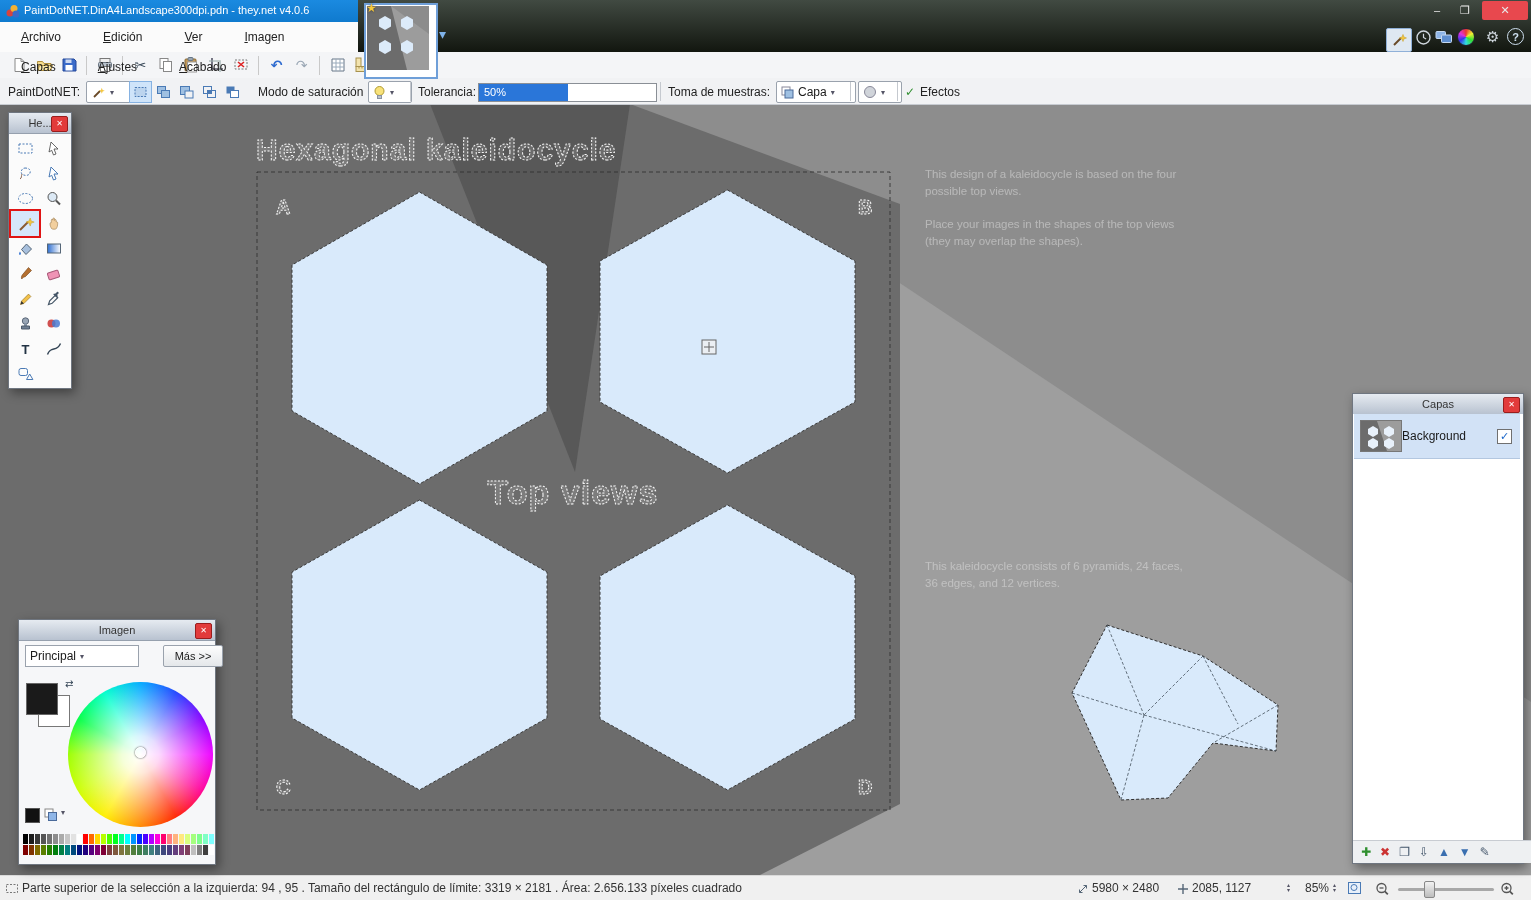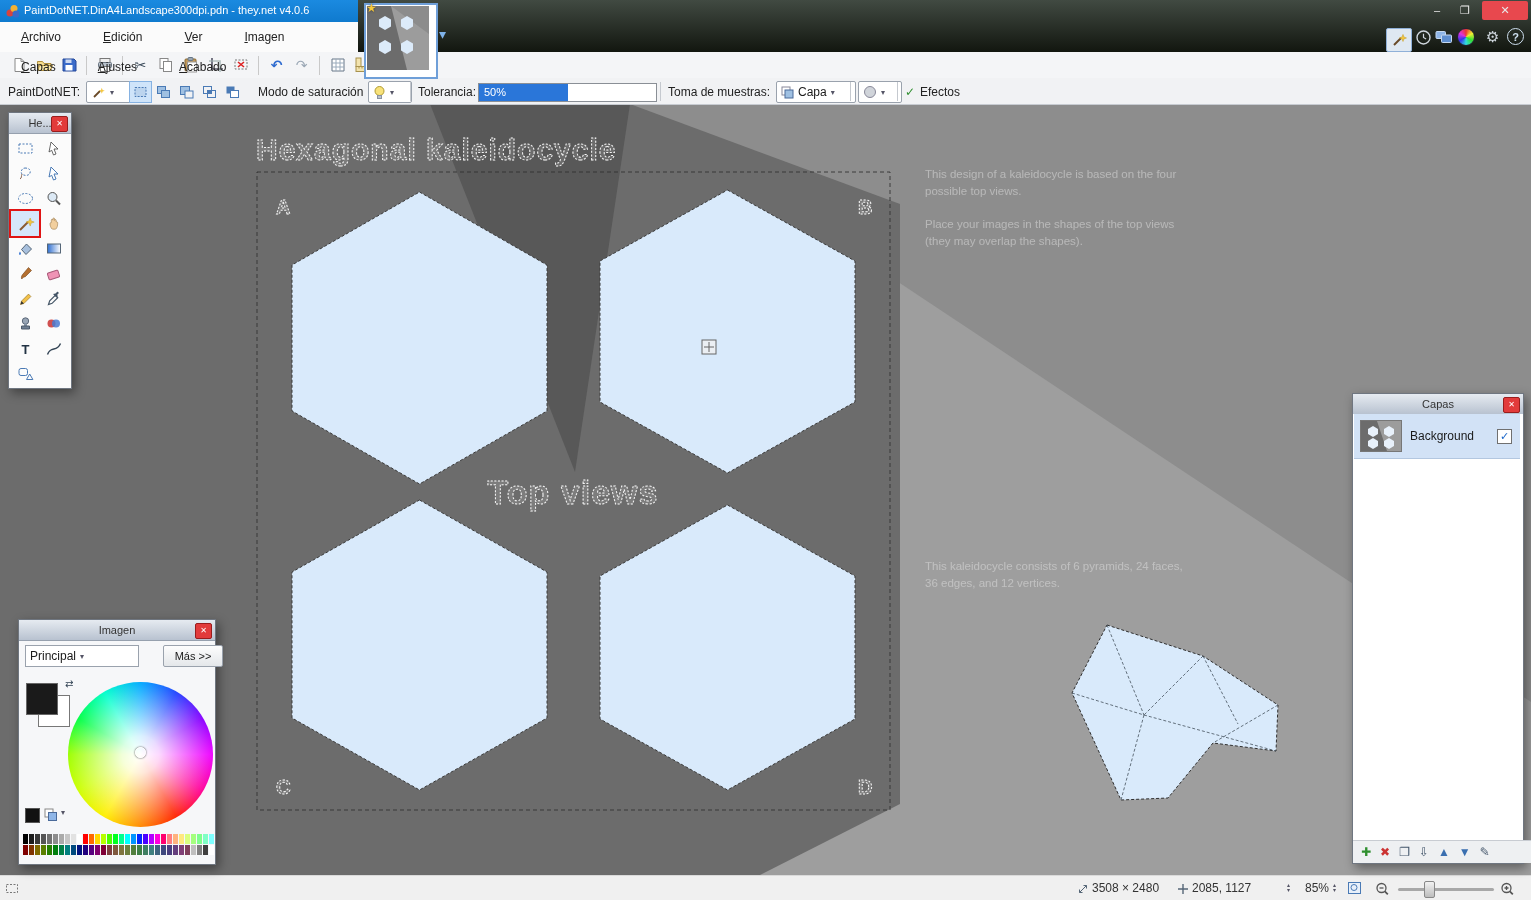--- a/index.html
+++ b/index.html
@@ -548,45 +548,46 @@
   <div class="abs" style="left:0;top:20px;right:0;bottom:0;background:#fff">
     <div class="layer-row">
       <svg style="margin-left:6px;border:1px solid #777;background:#888" width="40" height="30">
         <rect width="40" height="30" fill="#9c9c9c"></rect>
         <path d="M0 0h16l10 30H0z" fill="#6c6c6c"></path>
         <polygon points="12,5 17,8 17,13 12,16 7,13 7,8" fill="#e8f1fb"></polygon>
         <polygon points="28,5 33,8 33,13 28,16 23,13 23,8" fill="#e8f1fb"></polygon>
         <polygon points="12,17 17,20 17,25 12,28 7,25 7,20" fill="#e8f1fb"></polygon>
         <polygon points="28,17 33,20 33,25 28,28 23,25 23,20" fill="#e8f1fb"></polygon>
       </svg>
-      <span style="margin-left:8px">Background</span>
+      <span style="margin-left:0">Background</span>
       <span class="cb" style="margin-left:auto;margin-right:8px">✓</span>
     </div>
     <div class="lp-bottom">
       <span class="lpi" style="color:#2f8f2f">✚</span>
       <span class="lpi" style="color:#cc3333">✖</span>
       <span class="lpi">❐</span>
       <span class="lpi">⇩</span>
       <span class="lpi" style="color:#3a6fb0">▲</span>
       <span class="lpi" style="color:#3a6fb0">▼</span>
       <span class="lpi">✎</span>
     </div>
   </div>
 </div>
 
 <div class="statusbar">
   <svg class="abs" style="left:5px;top:6px" width="14" height="13">
       <rect x="1.5" y="2.5" width="11" height="8" fill="none" stroke="#777" stroke-dasharray="2 1.5"></rect>
     </svg>
+  <span class="abs" style="left:22px;top:5px">Parte superior de la selección a la izquierda: 94 , 95 . Tamaño del rectángulo de límite: 3319 × 2181 . Área: 2.656.133 píxeles cuadrado</span>
 
   <svg class="abs" style="left:1076px;top:6px" width="14" height="14">
       <path d="M3.5 10.5L10.5 3.5" stroke="#556677"></path>
       <path d="M10.5 3.5h-3M10.5 3.5v3M3.5 10.5h3M3.5 10.5v-3" stroke="#556677" fill="none"></path>
     </svg>
-  <span class="abs" style="left:1092px;top:5px">3508 × 2480</span>
+  <span class="abs" style="left:1092px;top:5px">5980 × 2480</span>
 
   <svg class="abs" style="left:1176px;top:6px" width="14" height="14">
       <path d="M7 2v10M2 7h10" stroke="#556677" stroke-width="1.4"></path>
     </svg>
   <span class="abs" style="left:1192px;top:5px">2085, 1127</span>
 
   <span class="abs" style="left:1268px;top:21px">px</span>
   <span class="spin abs" style="left:1287px;top:7px">
       <span>▴</span>
       <span>▾</span>

